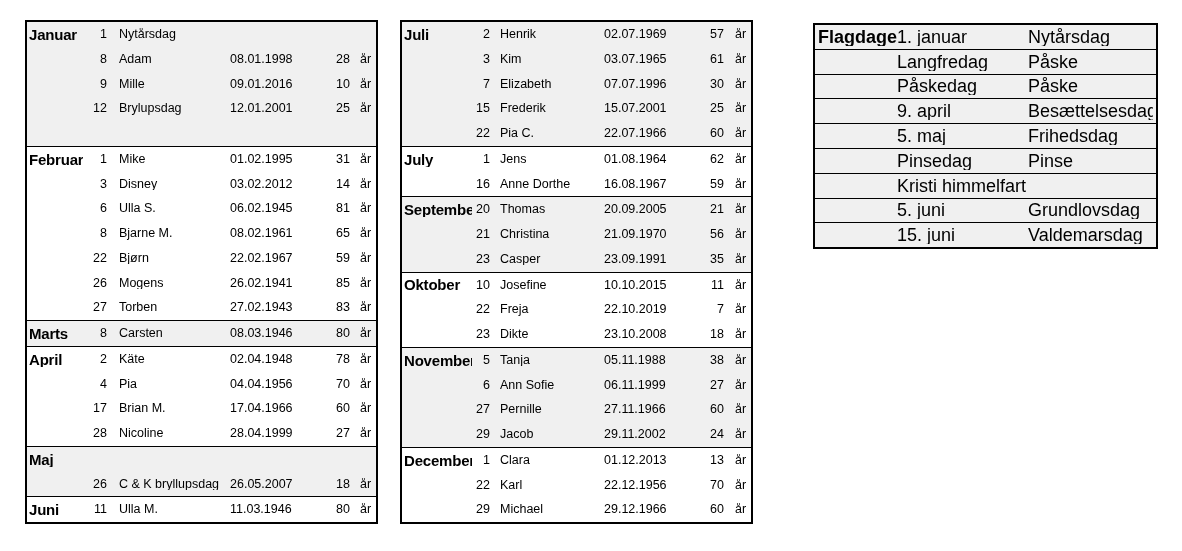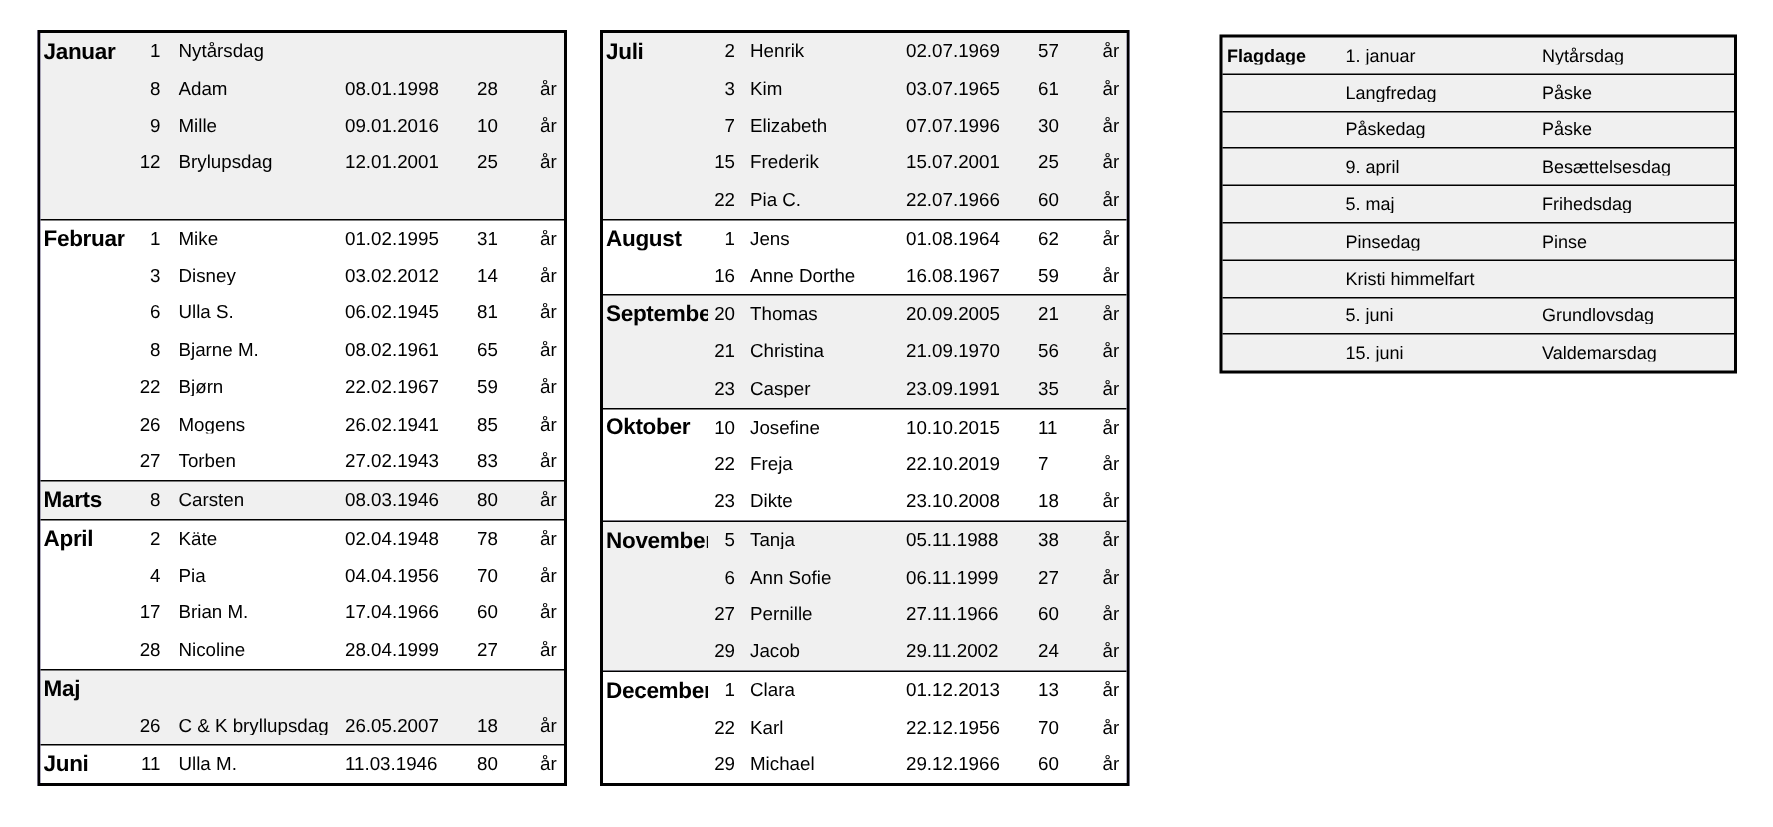--- a/index.html
+++ b/index.html
@@ -16,21 +16,21 @@
     background: #ffffff;
     overflow: hidden;
   }
   
   .bday-table {
     position: absolute;
     top: 20px;
     width: 353px;
     box-sizing: border-box;
     border: 2px solid #000000;
-    background: #c4b5fd;
+    background: #0369a1;
   }
   #table-left { left: 25px; }
   #table-mid  { left: 400px; }
   .section { background: #ffffff; }
   .section.shaded { background: #f0f0f0; }
   .section + .section { border-top: 1px solid #000000; }
   .row {
     display: grid;
     height: 24.75px;
     align-items: center;
@@ -40,39 +40,39 @@
   }
   .row-left { grid-template-columns: 54px 24px 12px 111px 88px 32px 9px 1fr; }
   .row-mid  { grid-template-columns: 68px 18px 10px 104px 88px 32px 10px 1fr; }
   .cell { white-space: nowrap; overflow: hidden; }
   .cell-month {
     font-weight: 700;
     font-size: 15px;
     letter-spacing: -0.2px;
   }
   .cell-day { text-align: right; }
-  .cell-age { }
+  .cell-age { text-align: right; }
   .cell-name, .cell-date, .cell-unit { text-align: left; }
   .cell-unit { padding-left: 1px; }
   
   #table-flag {
     position: absolute;
     left: 813px;
     top: 23px;
     width: 345px;
     box-sizing: border-box;
     border: 2px solid #000000;
     background: #f0f0f0;
   }
   .frow {
     display: grid;
     grid-template-columns: 79px 131px 1fr;
     height: 23.8px;
     align-items: center;
-    font-size: 12px;
+    font-size: 18px;
     line-height: 1;
     padding: 0 3px;
   }
   .frow + .frow { border-top: 1px solid #000000; }
   .fcell { white-space: nowrap; overflow: hidden; }
   .fcell-title { font-weight: 700; }
 </style>
 </head>
 <body>
 
@@ -339,21 +339,21 @@
           <div class="cell cell-gap"></div>
           <div class="cell cell-name">Pia C.</div>
           <div class="cell cell-date">22.07.1966</div>
           <div class="cell cell-age">60</div>
           <div class="cell cell-gap"></div>
           <div class="cell cell-unit">år</div>
         </div>
       </div>
       <div class="section">
         <div class="row row-mid">
-          <div class="cell cell-month">August</div>
+          <div class="cell cell-month">July</div>
           <div class="cell cell-day">1</div>
           <div class="cell cell-gap"></div>
           <div class="cell cell-name">Jens</div>
           <div class="cell cell-date">01.08.1964</div>
           <div class="cell cell-age">62</div>
           <div class="cell cell-gap"></div>
           <div class="cell cell-unit">år</div>
         </div>
         <div class="row row-mid">
           <div class="cell cell-month"></div>

